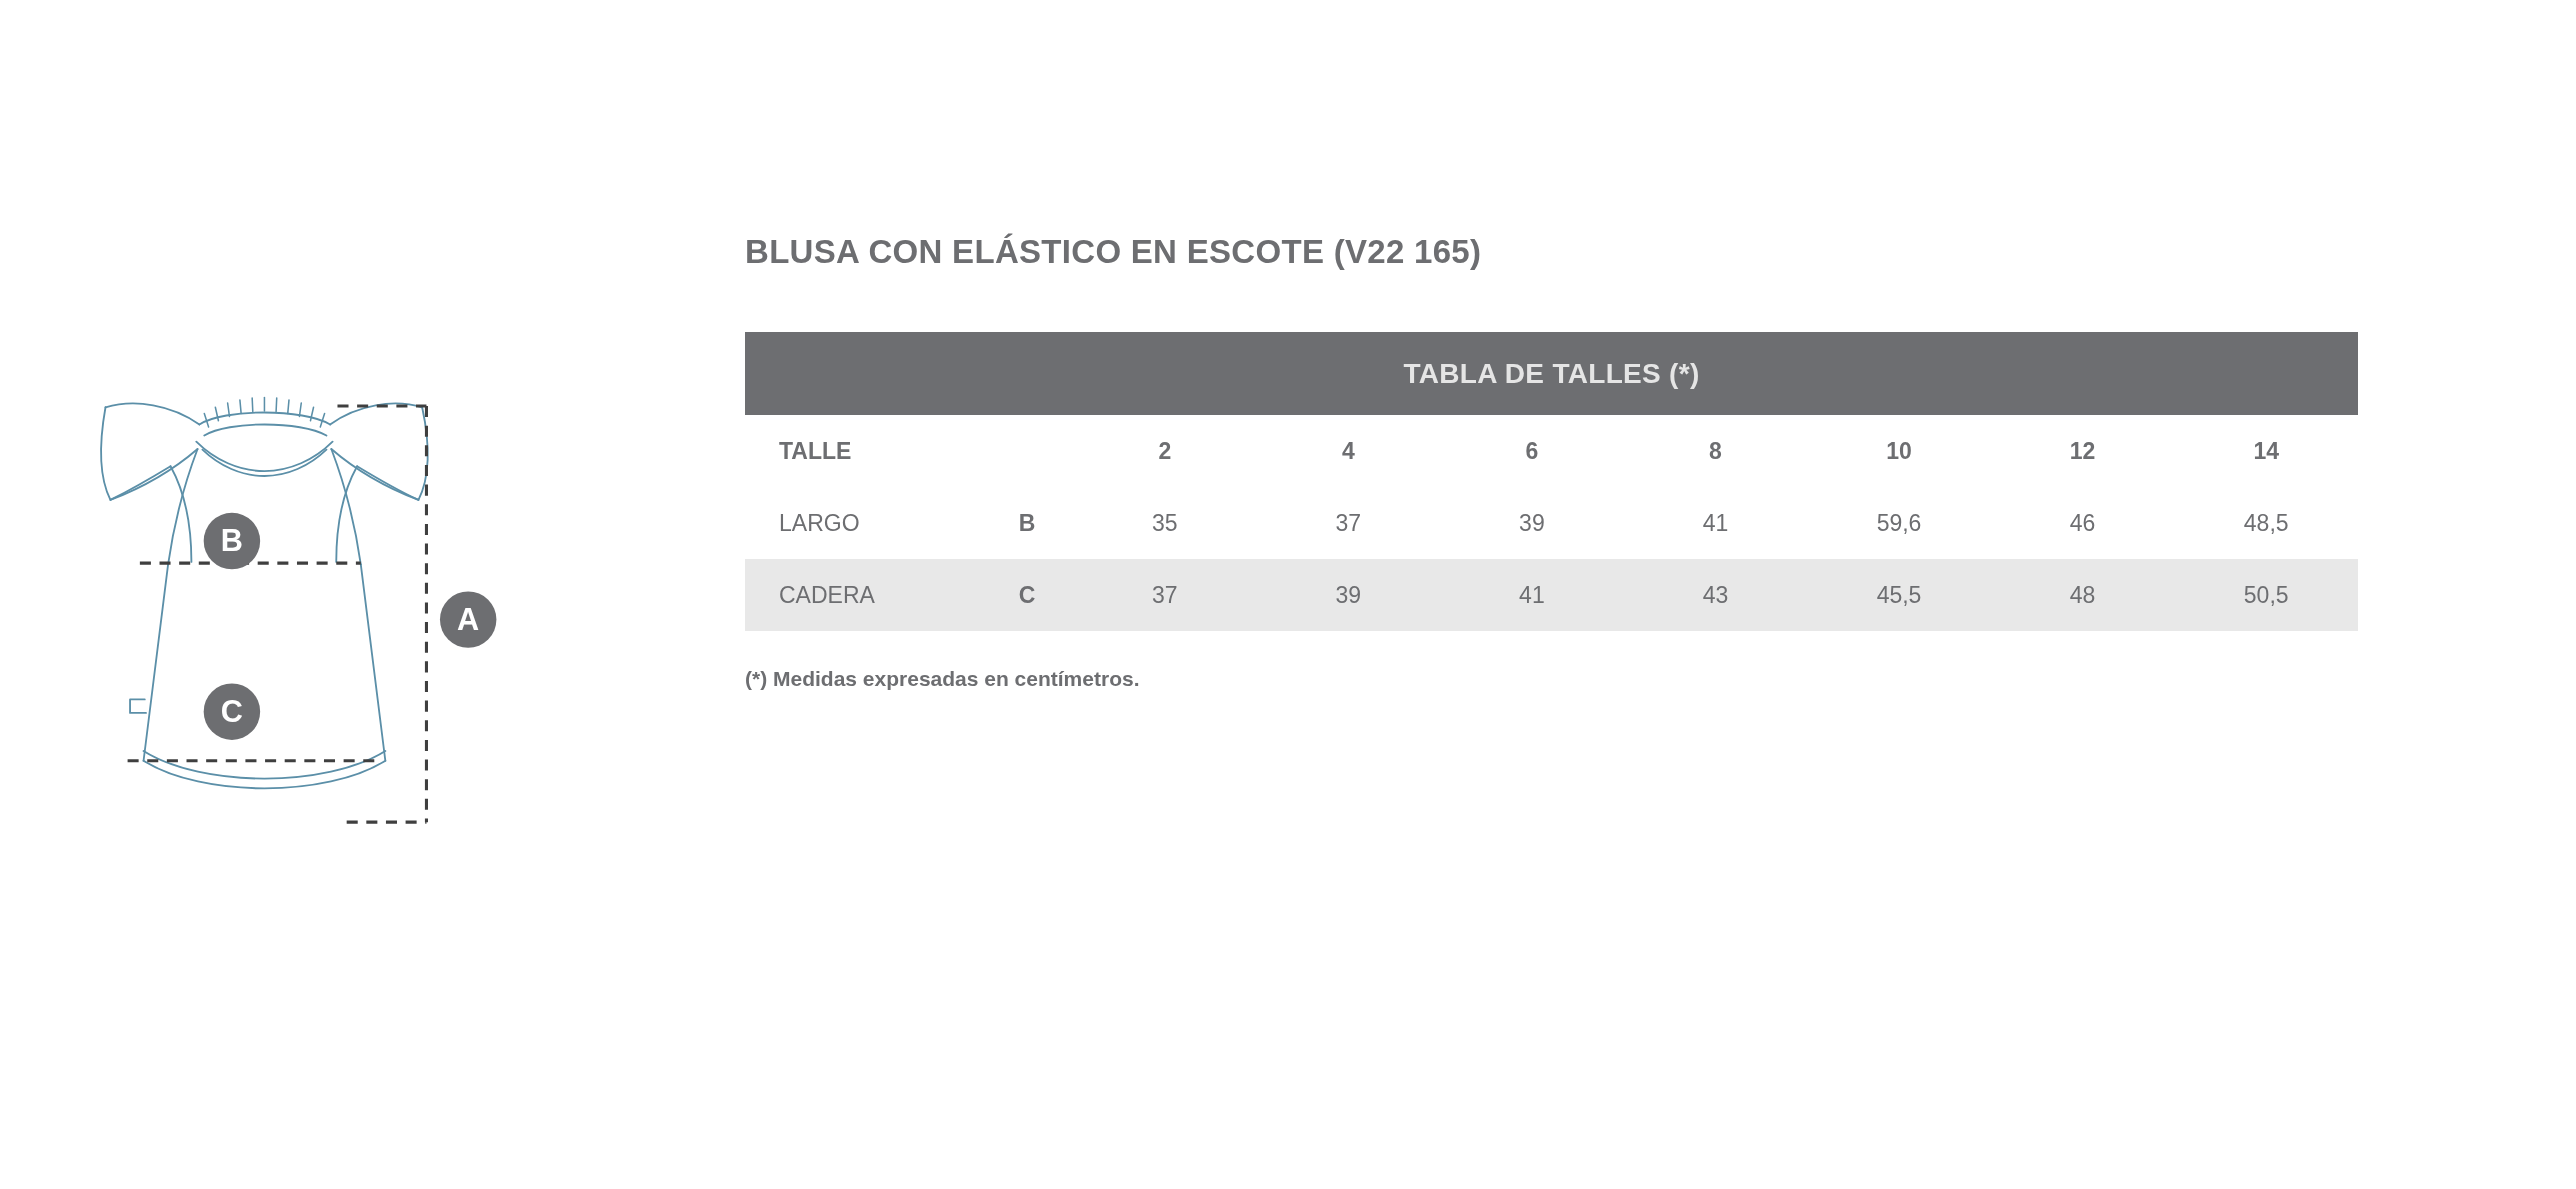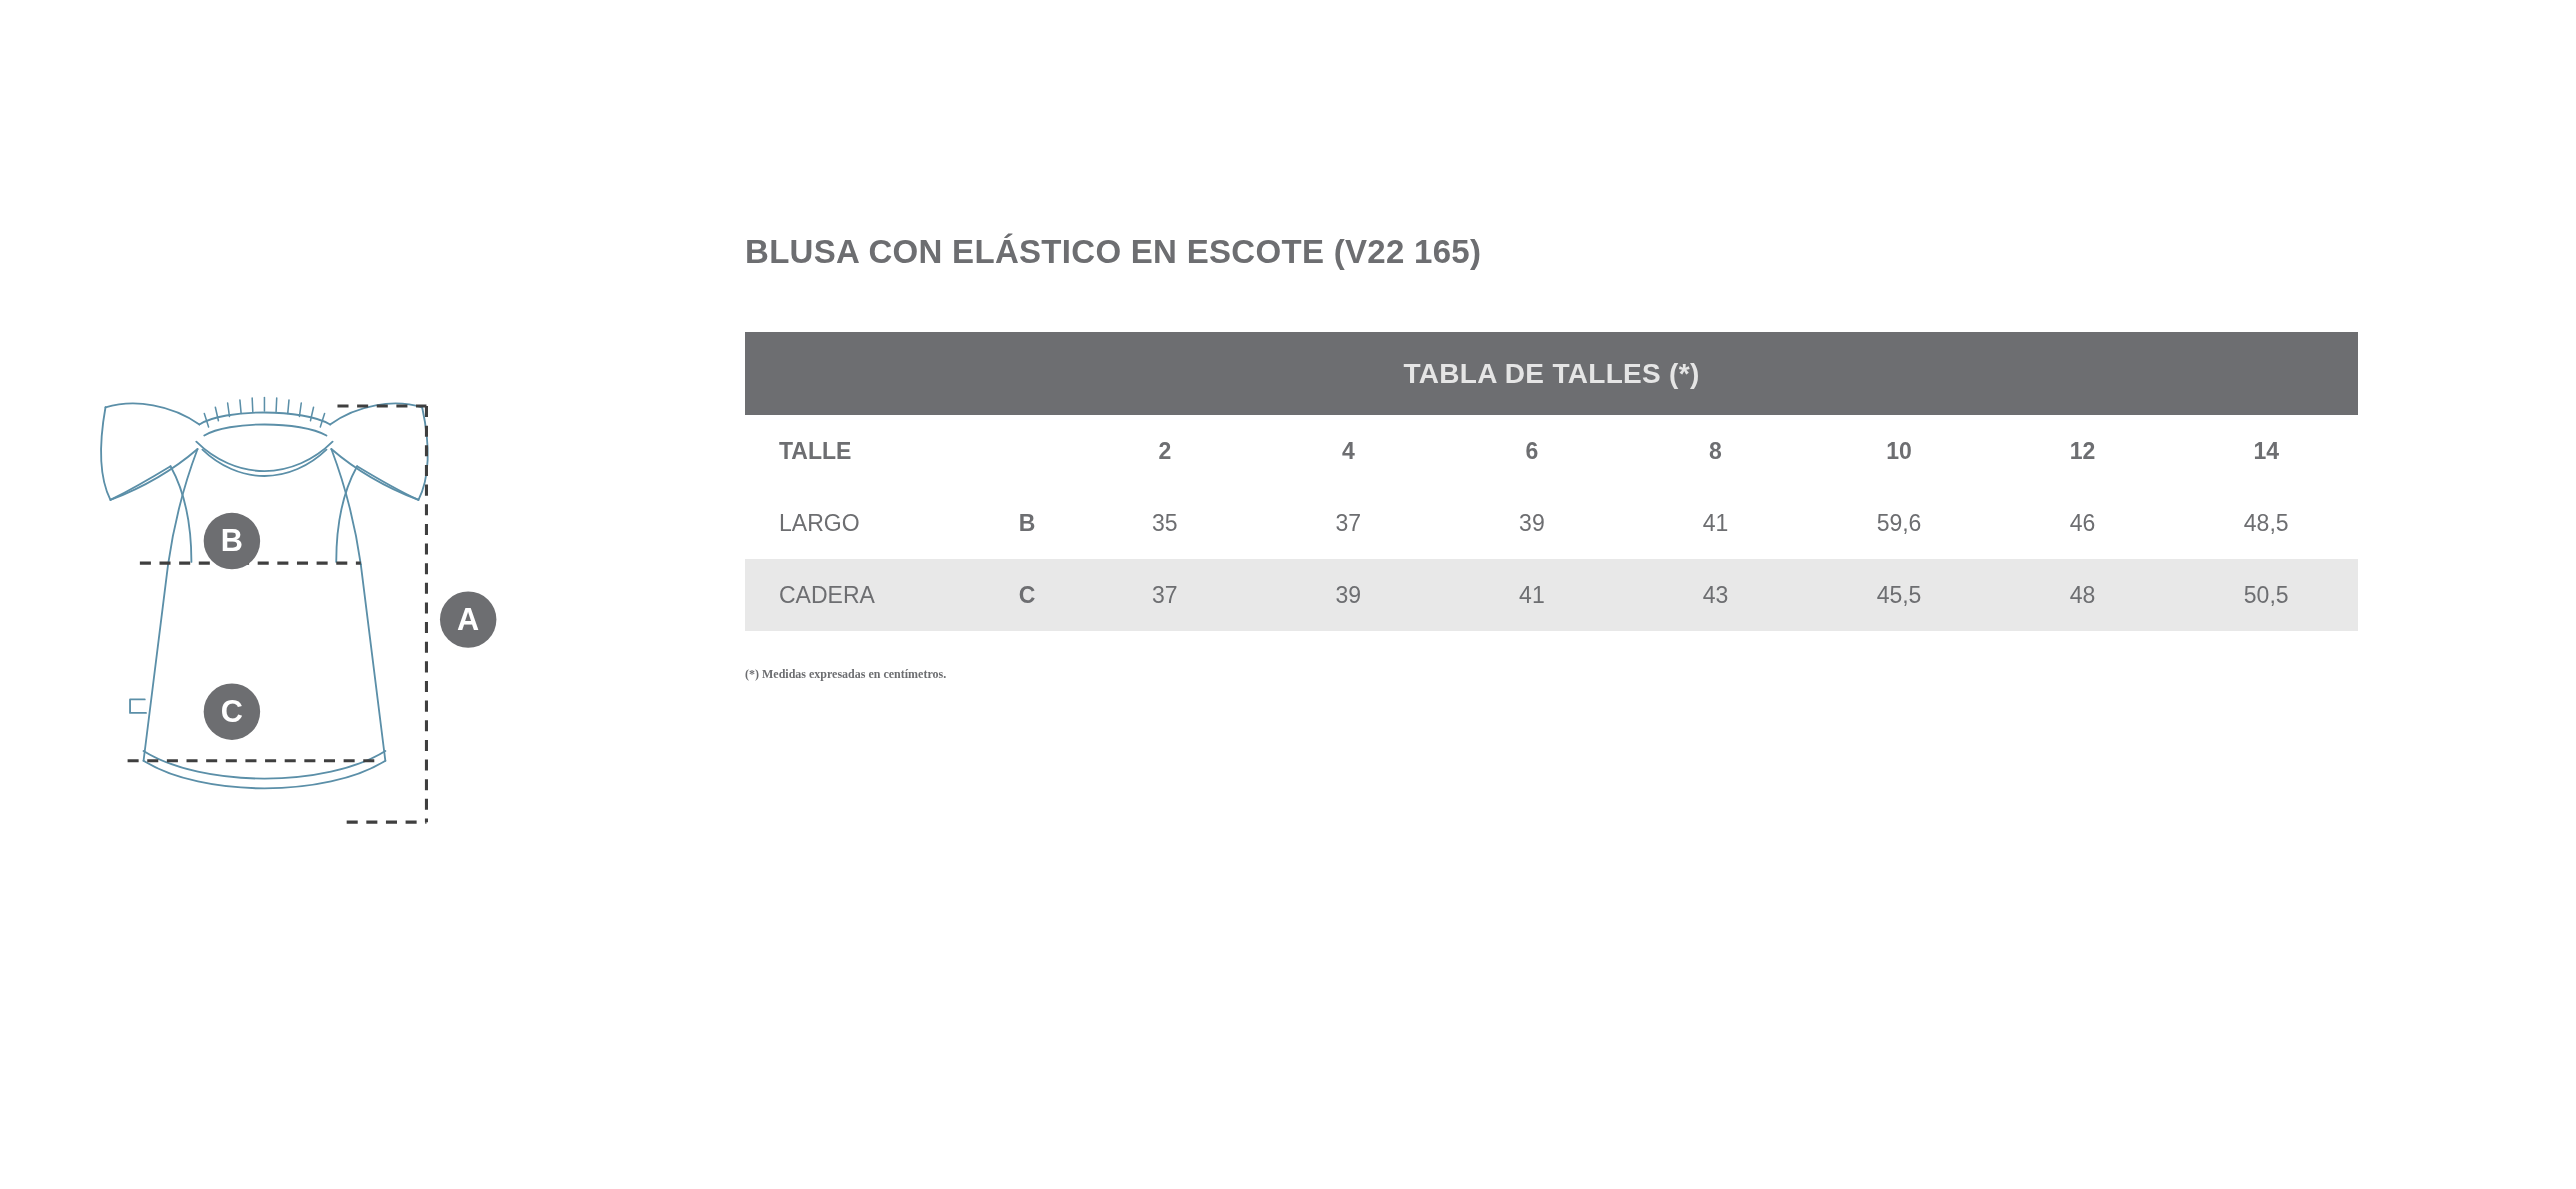--- a/index.html
+++ b/index.html
@@ -100,24 +100,23 @@
   }
   thead .col-name,
   thead .col-letter,
   thead .col-val {
     font-weight: bold !important;
     font-size: 23px;
   }
 
   .footnote {
     margin-top: 36px;
-    font-size: 12px;
+    font-size: 21px;
     font-weight: bold;
     color: #6d6e71;
-    font-family: Liberation Serif, serif;
   }
 </style>
 </head>
 <body>
 
 <div class="page">
 
   <div class="illustration">
     <svg width="583" height="583" viewBox="0 0 950 950" xmlns="http://www.w3.org/2000/svg">
       <g fill="none" stroke="#5b8fa8" stroke-width="3" stroke-linejoin="round" stroke-linecap="round">

